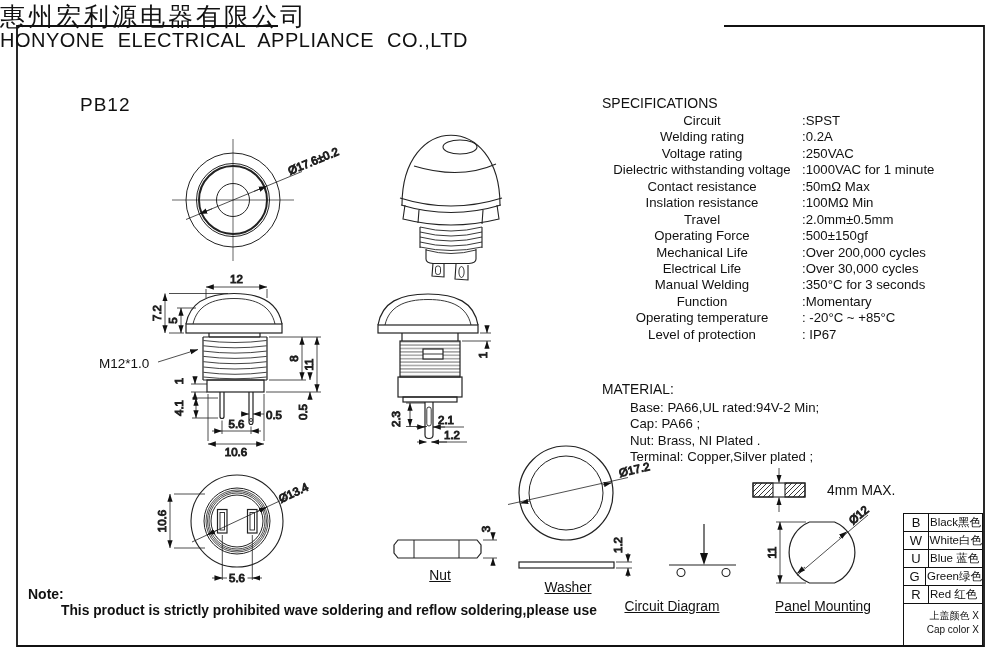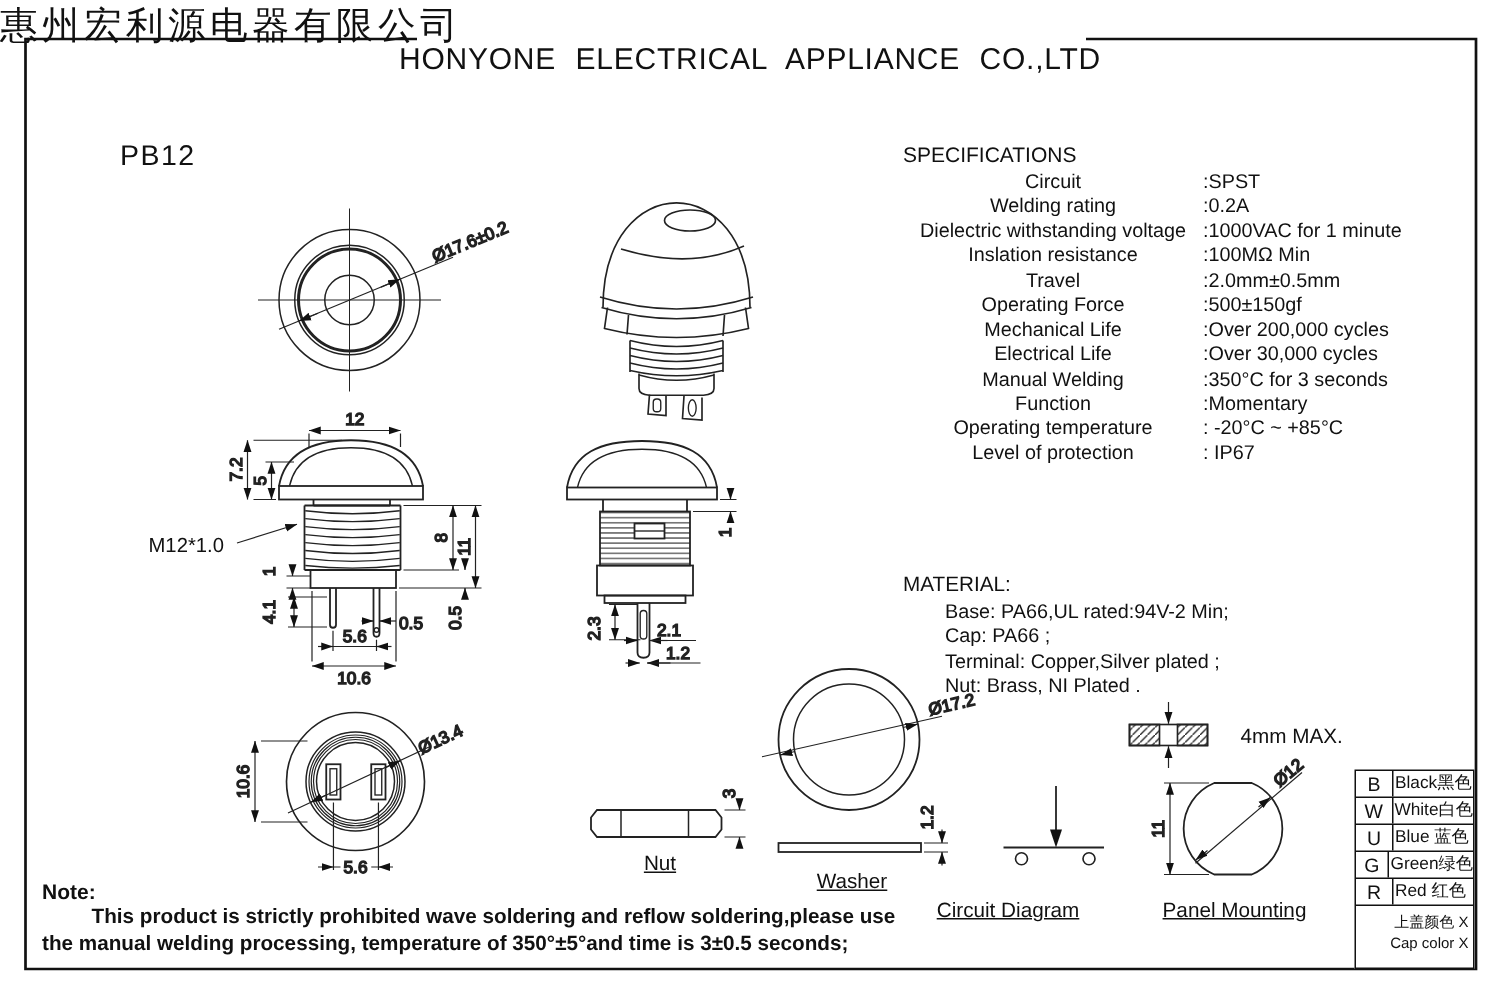--- a/index.html
+++ b/index.html
@@ -5,21 +5,21 @@
   * { margin:0; padding:0; box-sizing:border-box; }
   html,body { width:1000px; height:661px; }
   body { position:relative; background:#fff; color:#111;
          font-family:"Liberation Sans", sans-serif; overflow:hidden; }
   .abs { position:absolute; }
   #art { position:absolute; left:0; top:0; pointer-events:none; }
   #art text { font-family:"Liberation Sans", sans-serif; fill:#111; }
   .dim { font-size:11.5px; }
   .company-cn { left:0; top:0px; width:1000px; text-align:left;
                 font-size:25px; letter-spacing:3px; }
-  .company-en { left:0; top:29px; width:1000px; text-align:center;
+  .company-en { left:0; top:29px; width:1000px; 
                 font-size:20px; word-spacing:7px; letter-spacing:.5px; }
   .model { left:80px; top:94px; font-size:19px; letter-spacing:1px; }
   .specs { left:602px; top:95px; width:382px; font-size:13.2px; }
   .specs .title { font-size:14px; margin-bottom:2px; }
   .srow { height:16.45px; line-height:16.45px; white-space:nowrap; }
   .srow .lb { display:inline-block; width:200px;text-align:center; }
   .material { left:602px; top:355px; font-size:13.2px; }
   .material .title { font-size:13.8px; margin-bottom:3px;margin-top:27px; }
   .material .ml { padding-left:28px; line-height:16.3px; }
   .m12 { left:99px; top:356px; font-size:13.5px; }
@@ -270,52 +270,53 @@
 </svg>
 
 <div class="abs company-cn">惠州宏利源电器有限公司</div>
 <div class="abs company-en">HONYONE ELECTRICAL APPLIANCE CO.,LTD</div>
 <div class="abs model">PB12</div>
 
 <div class="abs specs">
   <div class="title">SPECIFICATIONS</div>
   <div class="srow"><span class="lb">Circuit</span><span>:SPST</span></div>
   <div class="srow"><span class="lb">Welding rating</span><span>:0.2A</span></div>
+  <div class="srow"><span class="lb">Voltage rating</span><span>:250VAC</span></div>
   <div class="srow"><span class="lb">Dielectric withstanding voltage</span><span>:1000VAC for 1 minute</span></div>
+  <div class="srow"><span class="lb">Contact resistance</span><span>:50mΩ Max</span></div>
   <div class="srow"><span class="lb">Inslation resistance</span><span>:100MΩ Min</span></div>
   <div class="srow"><span class="lb">Travel</span><span>:2.0mm±0.5mm</span></div>
   <div class="srow"><span class="lb">Operating Force</span><span>:500±150gf</span></div>
   <div class="srow"><span class="lb">Mechanical Life</span><span>:Over 200,000 cycles</span></div>
   <div class="srow"><span class="lb">Electrical Life</span><span>:Over 30,000 cycles</span></div>
   <div class="srow"><span class="lb">Manual Welding</span><span>:350°C for 3 seconds</span></div>
   <div class="srow"><span class="lb">Function</span><span>:Momentary</span></div>
   <div class="srow"><span class="lb">Operating temperature</span><span>: -20°C ~ +85°C</span></div>
   <div class="srow"><span class="lb">Level of protection</span><span>: IP67</span></div>
 </div>
 
 <div class="abs material">
   <div class="title">MATERIAL:</div>
   <div class="ml">Base: PA66,UL rated:94V-2 Min;</div>
   <div class="ml">Cap: PA66 ;</div>
+  <div class="ml">Nut: Brass, NI Plated .</div>
   <div class="ml">Terminal: Copper,Silver plated ;</div>
-  <div class="ml">Nut: Brass, NI Plated .</div>
 </div>
 
 <div class="abs m12">M12*1.0</div>
 
 <div class="abs viewlabel" style="left:416px; top:568px; width:48px;">Nut</div>
 <div class="abs viewlabel" style="left:536px; top:580px; width:64px;">Washer</div>
 <div class="abs viewlabel" style="left:620px; top:599px; width:104px;">Circuit Diagram</div>
 <div class="abs viewlabel" style="left:770px; top:599px; width:106px;">Panel Mounting</div>
 <div class="abs plain-label" style="left:827px; top:483px;">4mm MAX.</div>
 
 <div class="abs note">
   <div class="ntitle">Note:</div>
   <div class="nl nl1">This product is strictly prohibited wave soldering and reflow soldering,please use</div>
-  <div class="nl">the manual welding processing, temperature of 350°±5°and time is 3±0.5 seconds;</div>
 </div>
 
 <div class="abs ctable">
   <div class="crow">
     <div class="ccode">B</div>
     <div class="cname">Black黑色</div>
   </div>
   <div class="crow">
     <div class="ccode">W</div>
     <div class="cname">White白色</div>

